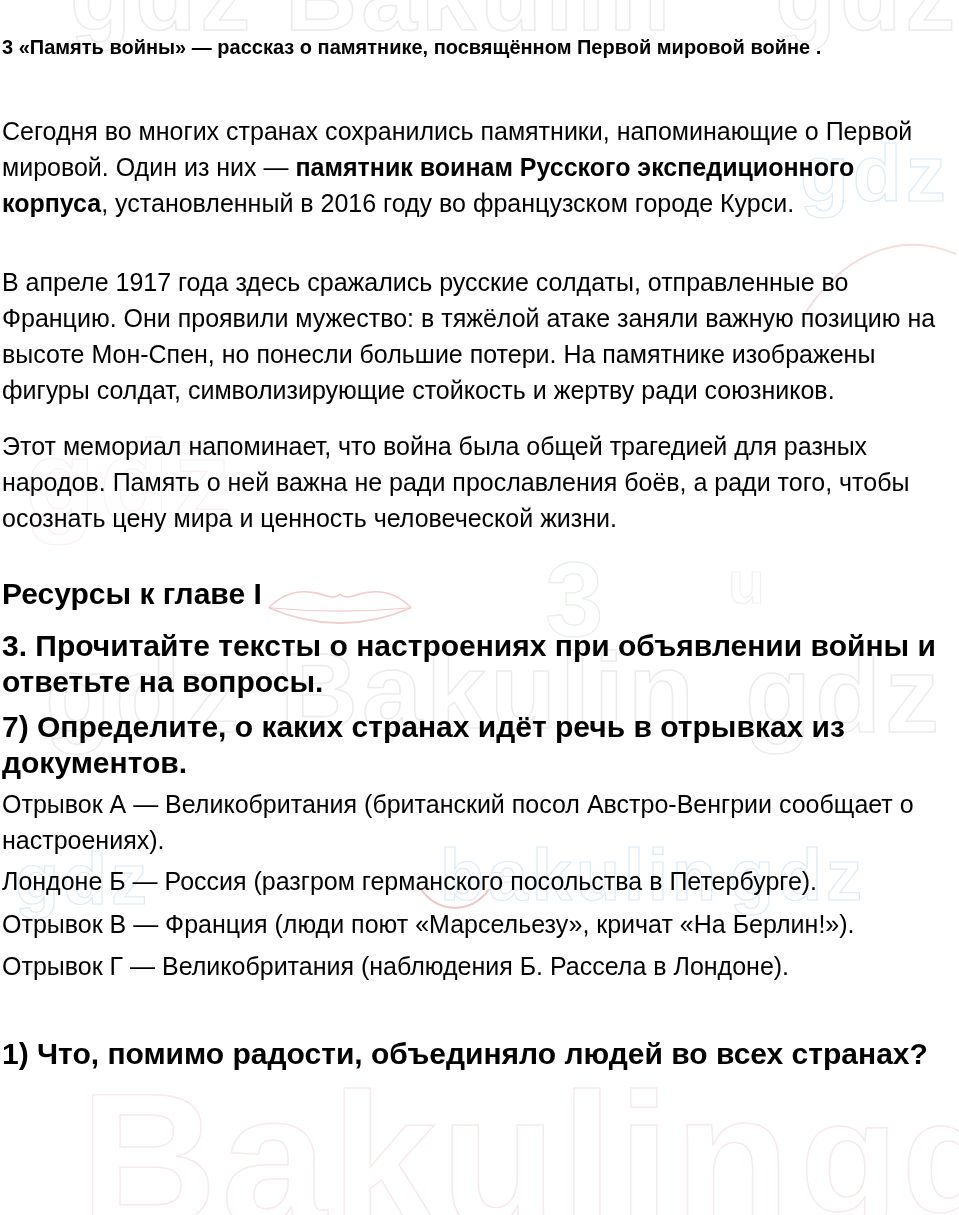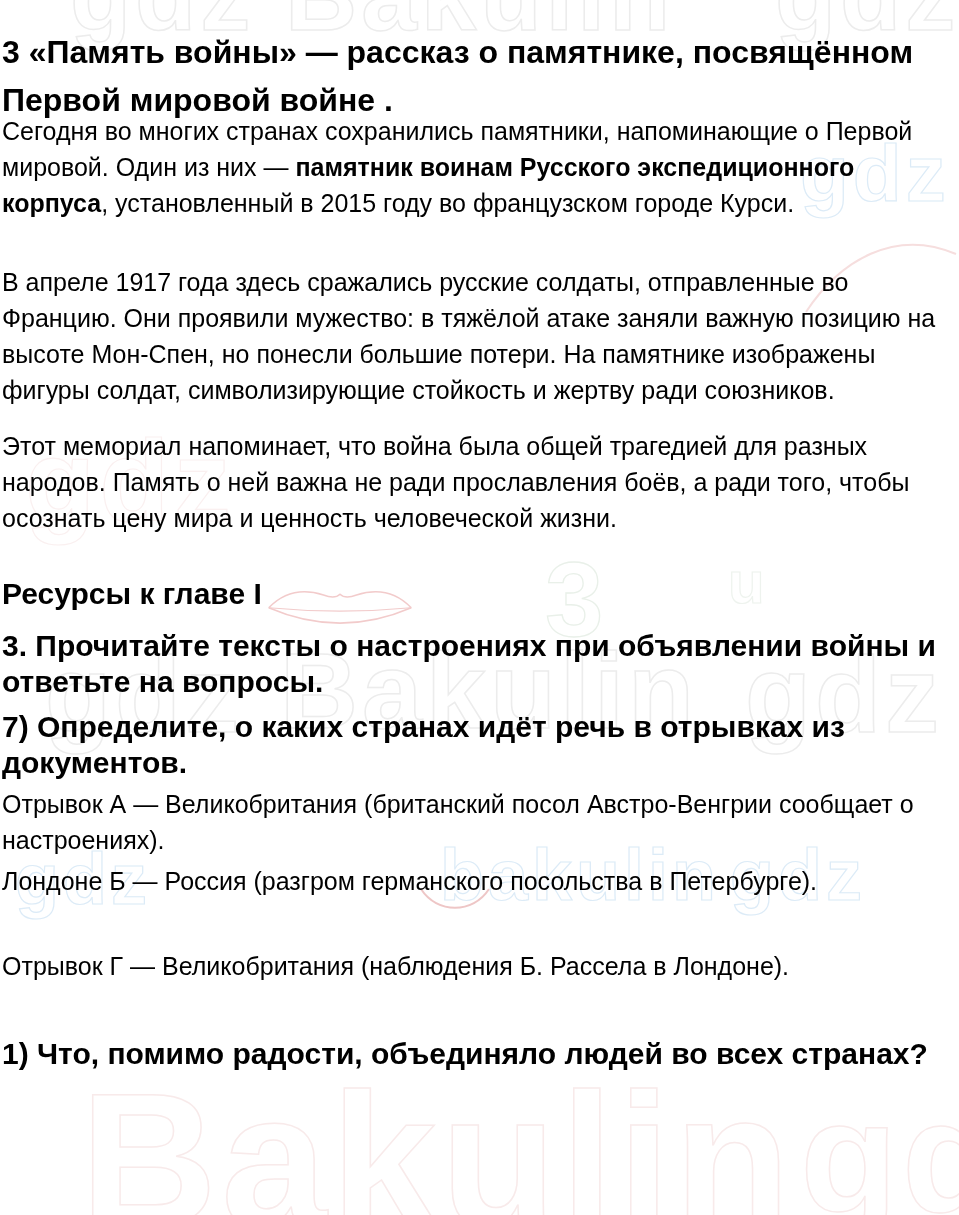--- a/index.html
+++ b/index.html
@@ -32,22 +32,22 @@
     font-size:25px;
     line-height:36px;
     font-weight:400;
     color:#000000;
   }
   .content .hd{
     font-weight:700;
     font-size:30px;
   }
   .content h1.blk{
-    font-size:32px;
-    line-height:48px;
+    font-size:20px;
+    line-height:38px;
     font-weight:700;
   }
   .content .inline-b{font-weight:700;}
 </style>
 </head>
 <body>
 
 <div class="page">
 
   <div class="wm-layer">
@@ -86,36 +86,37 @@
     </svg>
 
     <span class="wm" style="left:80px;top:1050px;font-size:190px;-webkit-text-stroke:1.5px #f8eaea;">Bakulin</span>
     <span class="wm" style="left:800px;top:1065px;font-size:160px;-webkit-text-stroke:1.5px #f8eaea;">gdz</span>
   </div>
 
   <div class="content">
 
     <h1 class="blk" style="top:28px;">3 «Память войны» — рассказ о памятнике, посвящённом Первой мировой войне .</h1>
 
-    <p class="blk" style="top:113px;"><span>Сегодня во многих странах сохранились памятники, напоминающие о Первой мировой. Один из них — </span><span class="inline-b">памятник воинам Русского экспедиционного корпуса</span><span>, установленный в 2015 году во французском городе Курси.</span></p>
+    <p class="blk" style="top:113px;"><span>Сегодня во многих странах сохранились памятники, напоминающие о Первой мировой. Один из них — </span><span class="inline-b">памятник воинам Русского экспедиционного корпуса</span><span>, установленный в 2016 году во французском городе Курси.</span></p>
 
     <p class="blk" style="top:264px;">В апреле 1917 года здесь сражались русские солдаты, отправленные во Францию. Они проявили мужество: в тяжёлой атаке заняли важную позицию на высоте Мон-Спен, но понесли большие потери. На памятнике изображены фигуры солдат, символизирующие стойкость и жертву ради союзников.</p>
 
     <p class="blk" style="top:428px;">Этот мемориал напоминает, что война была общей трагедией для разных народов. Память о ней важна не ради прославления боёв, а ради того, чтобы осознать цену мира и ценность человеческой жизни.</p>
 
     <p class="blk hd" style="top:576px;">Ресурсы к главе I</p>
 
     <p class="blk hd" style="top:628px;">3. Прочитайте тексты о настроениях при объявлении войны и ответьте на вопросы.</p>
 
     <p class="blk hd" style="top:709px;">7) Определите, о каких странах идёт речь в отрывках из документов.</p>
 
     <p class="blk" style="top:786px;">Отрывок А — Великобритания (британский посол Австро-Венгрии сообщает о настроениях).</p>
 
     <p class="blk" style="top:863px;">Лондоне Б — Россия (разгром германского посольства в Петербурге).</p>
 
+    <p class="blk" style="top:906px;">Отрывок В — Франция (люди поют «Марсельезу», кричат «На Берлин!»).</p>
 
     <p class="blk" style="top:948px;">Отрывок Г — Великобритания (наблюдения Б. Рассела в Лондоне).</p>
 
     <p class="blk hd" style="top:1036px;">1) Что, помимо радости, объединяло людей во всех странах?</p>
 
 
   </div>
 </div>
 
 </body></html>

